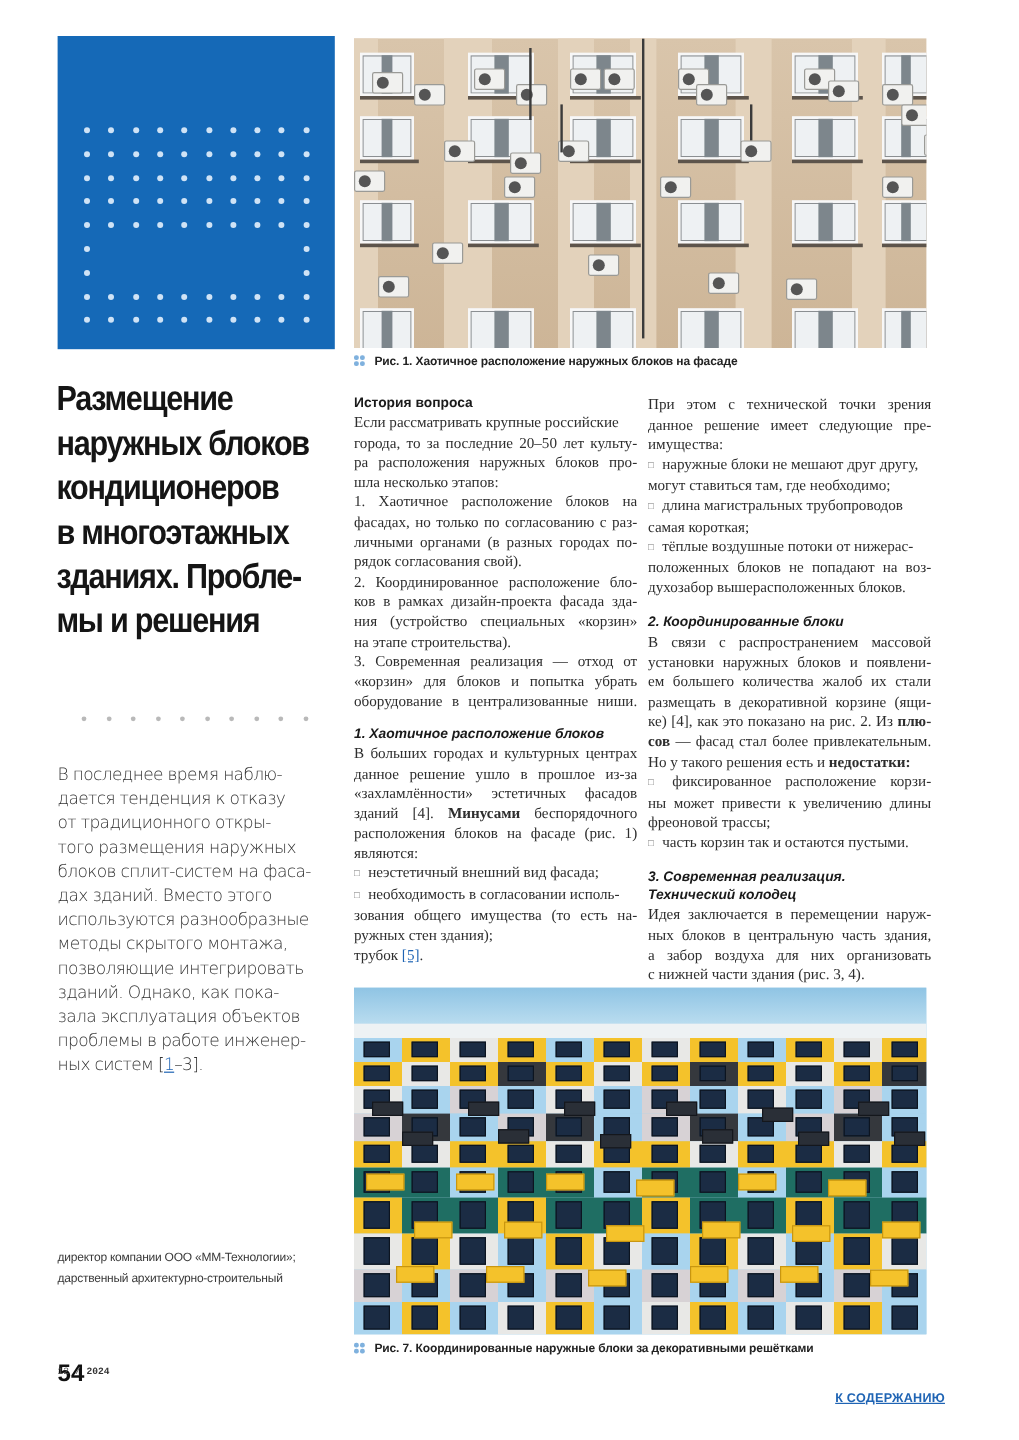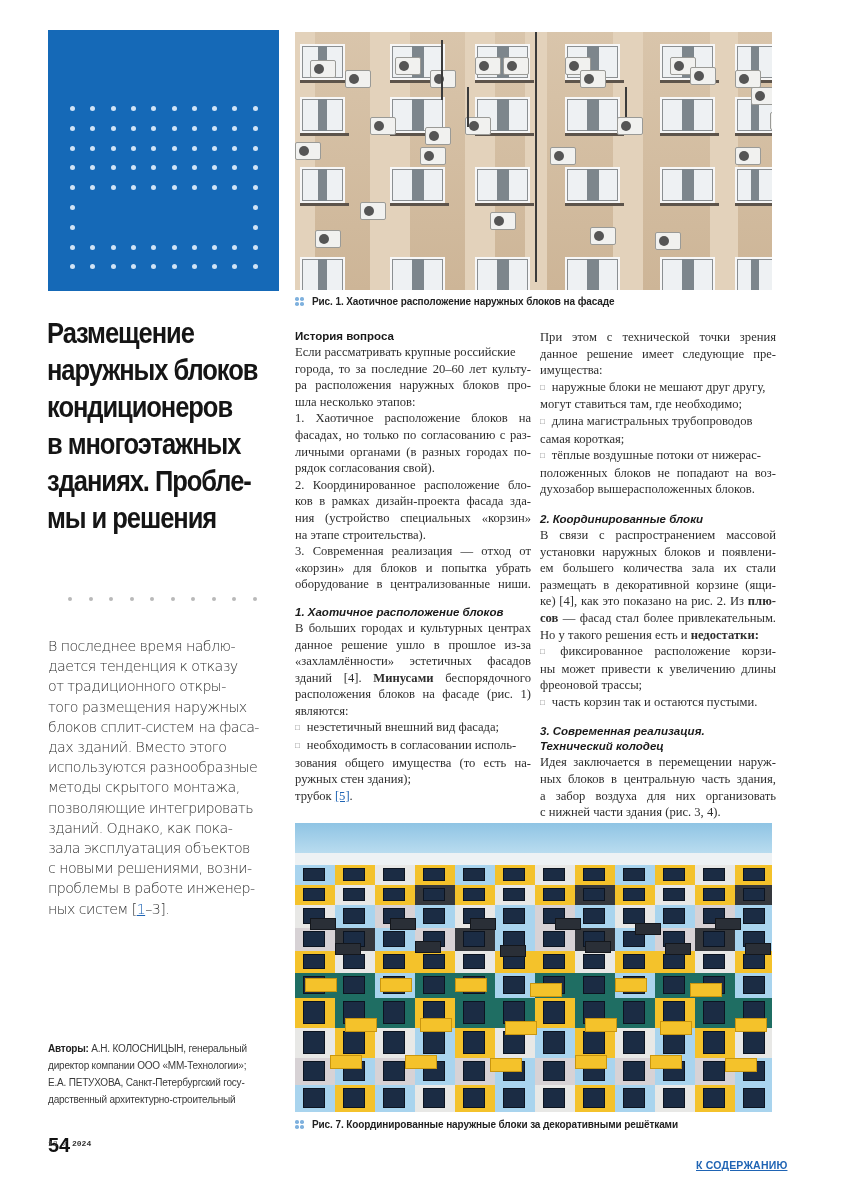--- a/index.html
+++ b/index.html
@@ -265,39 +265,36 @@
   <span>дается тенденция к отказу</span>
   <span>от традиционного откры-</span>
   <span>того размещения наружных</span>
   <span>блоков сплит-систем на фаса-</span>
   <span>дах зданий. Вместо этого</span>
   <span>используются разнообразные</span>
   <span>методы скрытого монтажа,</span>
   <span>позволяющие интегрировать</span>
   <span>зданий. Однако, как пока-</span>
   <span>зала эксплуатация объектов</span>
-  <span>с новыми решениями, возни-</span>
   <span>проблемы в работе инженер-</span>
   <span><em style="font-style:normal">ных систем [</em><a>1</a><em style="font-style:normal">–3].</em></span>
 </div>
 
 <div class="authors">
-  <span><b>Авторы:</b><em style="font-style:normal"> А.Н. КОЛОСНИЦЫН, генеральный</em></span>
   <span>директор компании ООО «ММ-Технологии»;</span>
-  <span>Е.А. ПЕТУХОВА, Санкт-Петербургский госу-</span>
   <span>дарственный архитектурно-строительный</span>
 </div>
 
 <div class="page-num">54</div>
 <div class="issue"><em style="font-style:normal">12 / </em><b>2024</b></div>
 
 <div class="col" style="left:295px; top:329px;">
   <h3>История вопроса</h3>
   <div class="ln">Если рассматривать крупные российские</div>
-  <div class="ln just">города, то за последние 20–60 лет культу-</div>
+  <div class="ln just">города, то за последние 20–50 лет культу-</div>
   <div class="ln just">ра расположения наружных блоков про-</div>
   <div class="ln">шла несколько этапов:</div>
   <div class="ln just">1. Хаотичное расположение блоков на</div>
   <div class="ln just">фасадах, но только по согласованию с раз-</div>
   <div class="ln just">личными органами (в разных городах по-</div>
   <div class="ln">рядок согласования свой).</div>
   <div class="ln just">2. Координированное расположение бло-</div>
   <div class="ln just">ков в рамках дизайн-проекта фасада зда-</div>
   <div class="ln just">ния (устройство специальных «корзин»</div>
   <div class="ln">на этапе строительства).</div>
@@ -327,21 +324,21 @@
   <div class="ln">могут ставиться там, где необходимо;</div>
   <div class="ln bul">длина магистральных трубопроводов</div>
   <div class="ln">самая короткая;</div>
   <div class="ln bul">тёплые воздушные потоки от нижерас-</div>
   <div class="ln just">положенных блоков не попадают на воз-</div>
   <div class="ln">духозабор вышерасположенных блоков.</div>
   <div class="gap" style="height:14px"></div>
   <h4>2. Координированные блоки</h4>
   <div class="ln just">В связи с распространением массовой</div>
   <div class="ln just">установки наружных блоков и появлени-</div>
-  <div class="ln just">ем большего количества зала их стали</div>
+  <div class="ln just">ем большего количества жалоб их стали</div>
   <div class="ln just">размещать в декоративной корзине (ящи-</div>
   <div class="ln just"><em style="font-style:normal">ке) [4], как это показано на рис. 2. Из </em><b>плю-</b></div>
   <div class="ln just"><b>сов</b><em style="font-style:normal"> — фасад стал более привлекательным.</em></div>
   <div class="ln"><em style="font-style:normal">Но у такого решения есть и </em><b>недостатки:</b></div>
   <div class="ln bul just">фиксированное расположение корзи-</div>
   <div class="ln just">ны может привести к увеличению длины</div>
   <div class="ln">фреоновой трассы;</div>
   <div class="ln bul">часть корзин так и остаются пустыми.</div>
   <div class="gap" style="height:13px"></div>
   <h4><span>3. Современная реализация.</span><br><span>Технический колодец</span></h4>

